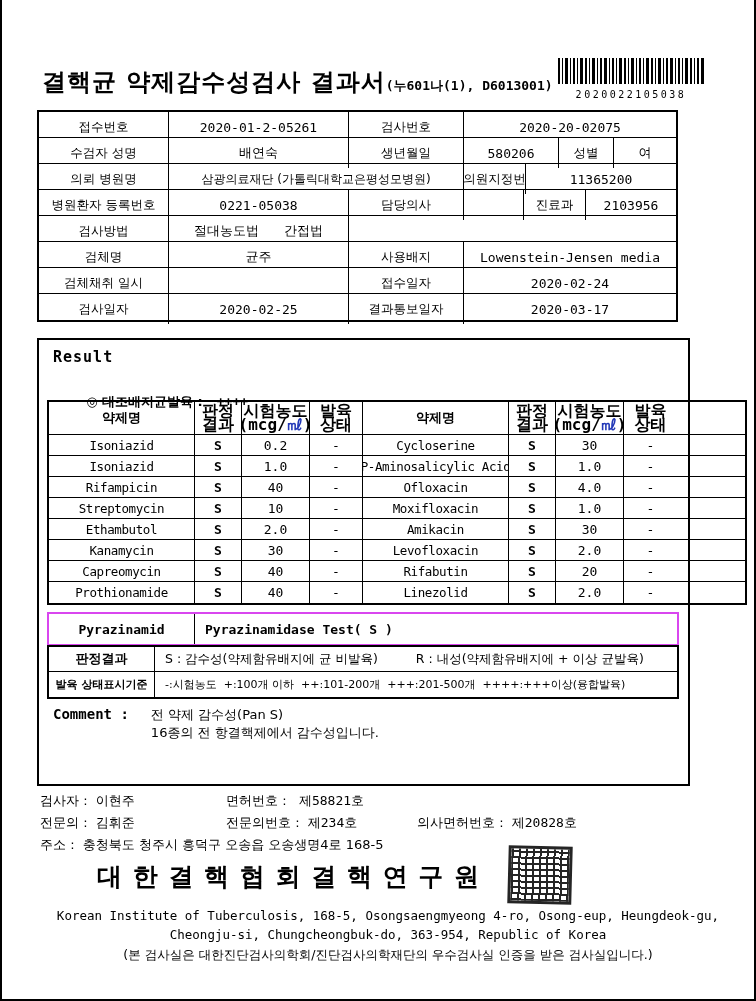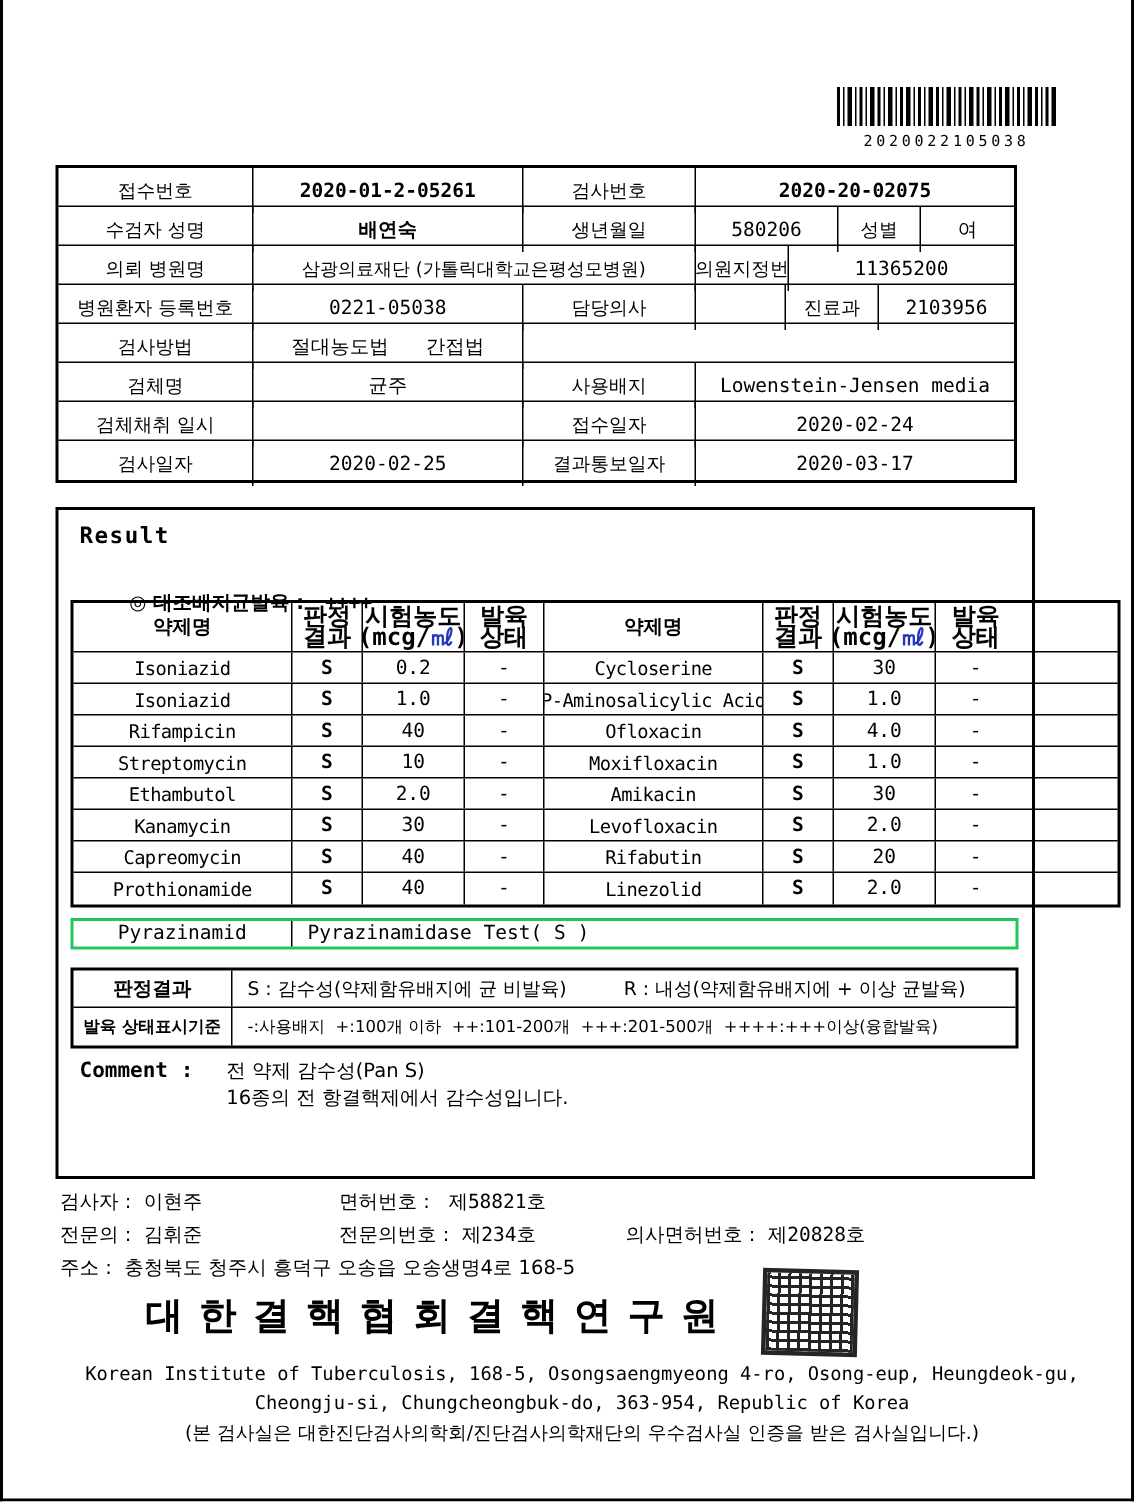--- a/index.html
+++ b/index.html
@@ -1,21 +1,21 @@
 <!DOCTYPE html>
 <html><head>
 <meta charset="utf-8">
 <style>
   * { box-sizing: border-box; margin: 0; padding: 0; }
   html,body { background:#fff; }
   body { width:756px; height:1001px; color:#000; font-family:"DejaVu Sans","Liberation Sans",sans-serif; }
   .page { position:relative; width:756px; height:1001px; background:#fff;
           border-left:2px solid #000; border-right:2px solid #000; border-bottom:2px solid #000; overflow:hidden; }
   .mono { font-family:"DejaVu Sans Mono","Liberation Mono",monospace; }
-  .bold { font-weight:bold; }
+  .bold { font-weight:normal; }
   .blue { color:#2238b8; }
 
   
   .title-block { position:absolute; left:40px; top:66px; white-space:nowrap; }
   .title-main { font-size:24px; font-weight:bold; letter-spacing:1px; }
   .title-suffix { font-size:13px; font-weight:bold; font-family:"DejaVu Sans Mono",monospace; }
   .barcode { position:absolute; left:556px; top:58px; width:146px; text-align:center; }
   .barcode svg rect { fill:#000; }
   .barcode-num { font-size:10px; letter-spacing:2.5px; margin-top:1px; font-family:"DejaVu Sans Mono",monospace; }
 
@@ -51,21 +51,21 @@
   .dt-cell.lastcol { border-right:none; }
   .dt-drug { width:146px; font-family:"DejaVu Sans Mono",monospace; font-size:12.5px; letter-spacing:-0.4px; }
   .dt-res  { width:47px; font-weight:bold; font-family:"DejaVu Sans Mono",monospace; }
   .dt-conc { width:68px; font-family:"DejaVu Sans Mono",monospace; }
   .dt-grow { width:53px; font-family:"DejaVu Sans Mono",monospace; }
   .two-line { flex-direction:column; font-size:16px; line-height:14px; }
   .dt-hrow .dt-drug { font-size:13px; font-family:"DejaVu Sans","Liberation Sans",sans-serif; letter-spacing:0; }
   .unit { white-space:nowrap; }
 
   
-  .pyra-box { position:absolute; left:8px; top:272px; width:632px; height:21px; border:2px solid #22c55e; display:flex; }
+  .pyra-box { position:absolute; left:8px; top:272px; width:632px; height:34px; border:2px solid #d946ef; display:flex;font-weight:bold; }
   .pyra-label { width:146px; border-right:1px solid #000; display:flex; align-items:center; justify-content:center;
                 font-family:"DejaVu Sans Mono",monospace; font-size:13px; }
   .pyra-value { flex:1; display:flex; align-items:center; padding-left:10px;
                 font-family:"DejaVu Sans Mono",monospace; font-size:13px; }
 
   
   .legend-box { position:absolute; left:8px; top:305px; width:632px; border:2px solid #000; }
   .lrow { display:flex; height:25px; border-bottom:1px solid #000; }
   .lrow:last-child { border-bottom:none; }
   .llabel { width:106px; flex:0 0 auto; border-right:1px solid #000; display:flex; align-items:center;
@@ -94,20 +94,23 @@
                       repeating-linear-gradient(90deg,#000 0 2px,transparent 2px 7px); }
   .center-line { position:absolute; left:0; width:100%; text-align:center; font-size:12.5px;
                  font-family:"DejaVu Sans Mono",monospace; white-space:nowrap;padding-left:20px; }
   .center-line.kor { font-family:"DejaVu Sans","Liberation Sans",sans-serif; }
 </style>
 </head>
 <body>
 
 <div class="page">
 
+  <div class="title-block">
+    <span class="title-main">결핵균 약제감수성검사 결과서</span><span class="title-suffix">(누601나(1), D6013001)</span>
+  </div>
 
   <div class="barcode">
     <svg width="146" height="26" viewBox="0 0 146 26">
       <rect x="0" y="0" width="2" height="26"></rect>
         <rect x="4" y="0" width="1" height="26"></rect>
         <rect x="7" y="0" width="3" height="26"></rect>
       <rect x="12" y="0" width="1" height="26"></rect>
         <rect x="15" y="0" width="2" height="26"></rect>
         <rect x="19" y="0" width="1" height="26"></rect>
       <rect x="22" y="0" width="3" height="26"></rect>
@@ -341,21 +344,21 @@
         <div class="lcontent judge">
 
         <span class="litem">S : 감수성(약제함유배지에 균 비발육)</span>
             <span class="litem">R : 내성(약제함유배지에 + 이상 균발육)</span>
           </div>
       </div>
       <div class="lrow">
         <div class="llabel small">발육 상태표시기준</div>
         <div class="lcontent growth">
 
-        <span class="litem">-:사용배지</span>
+        <span class="litem">-:시험농도</span>
             <span class="litem">+:100개 이하</span>
             <span class="litem">++:101-200개</span>
             <span class="litem">+++:201-500개</span>
             <span class="litem">++++:+++이상(융합발육)</span>
           </div>
       </div>
     </div>
 
     <div class="comment">
       <span class="comment-label">Comment :</span>

